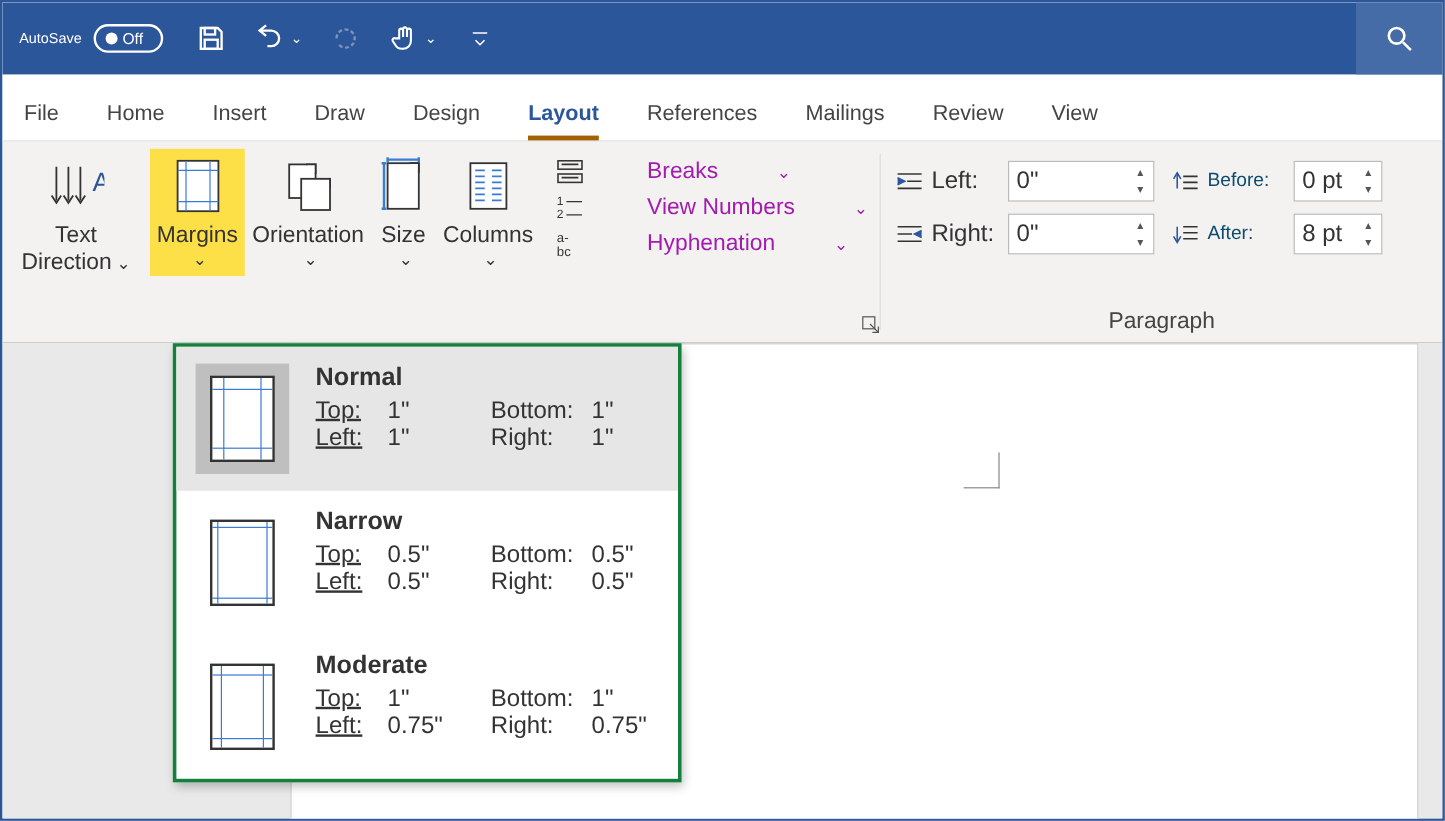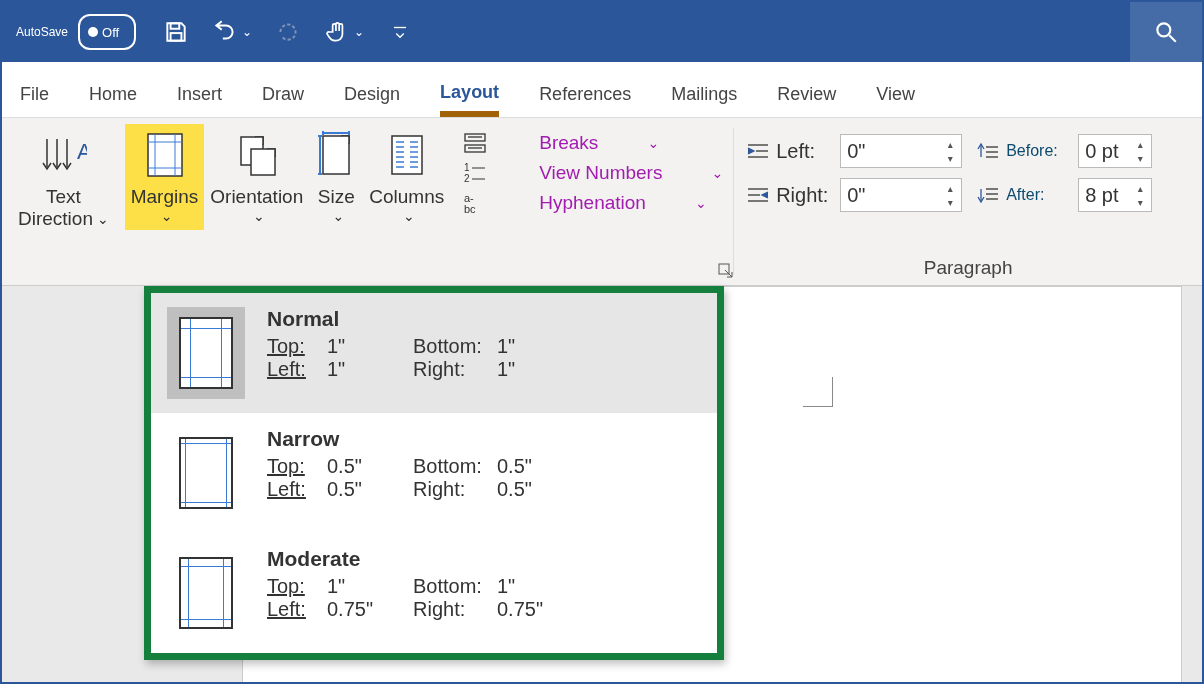--- a/index.html
+++ b/index.html
@@ -1,32 +1,32 @@
 <!DOCTYPE html>
 <html><head>
 <meta charset="utf-8">
 <style>
 * { box-sizing: border-box; margin: 0; padding: 0; font-family: "Segoe UI", Arial, sans-serif; }
 body { width: 1204px; height: 684px; background: #f0f0f0; overflow: hidden; border: 2px solid #2b579a; }
 
 
 .titlebar { height: 60px; background: #2b579a; display: flex; align-items: center; padding: 0 14px; color: #fff; position: relative; }
 .autosave-label { font-size: 12px; margin-right: 10px; }
-.autosave-toggle { width: 58px; height: 36px; border: 2px solid #fff; border-radius: 12px; display: flex; align-items: center; padding: 0 8px; margin-right: 20px; }
+.autosave-toggle { width: 58px; height: 24px; border: 2px solid #fff; border-radius: 12px; display: flex; align-items: center; padding: 0 8px; margin-right: 20px; }
 .autosave-toggle .dot { width: 10px; height: 10px; background: #fff; border-radius: 50%; margin-right: 4px; }
 .autosave-toggle .off-text { font-size: 13px; color: #fff; }
 .qat-btn { width: 40px; height: 40px; display: flex; align-items: center; justify-content: center; margin-right: 8px; position: relative; }
 .qat-icon { width: 26px; height: 26px; display: flex; align-items: center; justify-content: center; }
 .dropdown-chev { font-size: 12px; margin-left: 4px; }
 .search-box { position: absolute; right: 0; top: 0; width: 72px; height: 60px; background: #466ca8; display: flex; align-items: center; justify-content: center; }
 
 
 .tabs { height: 56px; background: #fff; display: flex; align-items: flex-end; padding: 0 18px; gap: 40px; border-bottom: 1px solid #ddd; }
 .tab { font-size: 18px; color: #444; padding-bottom: 12px; cursor: pointer; }
-.tab.active { color: #2b579a; font-weight: 600; border-bottom: 6px solid #a16207; padding-bottom: 8px; }
+.tab.active { color: #2b579a; font-weight: 600; border-bottom: 4px solid #a16207; padding-bottom: 8px; }
 
 
 .ribbon { height: 168px; background: #f3f2f1; display: flex; border-bottom: 1px solid #ccc; position: relative; }
 .ribbon-group { display: flex; flex-direction: column; padding: 6px 10px 6px 10px; position: relative; }
 .group-sep { width: 1px; background: #ddd; margin: 10px 0; }
 .big-btn { display: flex; flex-direction: column; align-items: center; justify-content: flex-start; padding: 6px 6px; cursor: pointer; font-size: 19px; color: #333; }
 .big-btn.active { background: #fde047; }
 .big-btn .icon-slot { height: 50px; display: flex; align-items: center; justify-content: center; margin-bottom: 6px; }
 .big-btn .label-row { display: flex; align-items: center; }
 .big-btn .label-row .chev { font-size: 14px; margin-left: 4px; }
@@ -48,21 +48,21 @@
 .spinbox .spinner { position: absolute; right: 2px; top: 0; height: 100%; width: 18px; display: flex; flex-direction: column; justify-content: center; color: #555; font-size: 10px;}
 .spinbox .spinner div { height: 14px; display: flex; align-items: center; justify-content: center; cursor: pointer;}
 .spinbox2 { width: 74px; }
 
 
 .doc-area { position: relative; height: 400px; background: #e9e9e9; }
 .page { position: absolute; left: 240px; top: 0; width: 940px; height: 400px; background: #fff; border: 1px solid #ccc; }
 .page .corner { position: absolute; top: 90px; left: 560px; width: 30px; height: 30px; border-right: 1px solid #888; border-bottom: 1px solid #888; }
 
 
-.margins-menu { position: absolute; top: 0px; left: 142px; width: 580px; background: #fff; border: 7px solid #15803d; box-shadow: 2px 4px 8px rgba(0,0,0,0.25); z-index: 100; }
+.margins-menu { position: absolute; top: 0px; left: 142px; width: 424px; background: #fff; border: 3px solid #15803d; box-shadow: 2px 4px 8px rgba(0,0,0,0.25); z-index: 100; }
 .margin-item { display: flex; padding: 14px 16px; cursor: pointer; }
 .margin-item.selected { background: #e6e6e6; }
 .margin-thumb { width: 78px; height: 92px; background: #bfbfbf; display: flex; align-items: center; justify-content: center; margin-right: 22px; flex-shrink: 0;}
 .margin-thumb-plain { width: 78px; height: 92px; display: flex; align-items: center; justify-content: center; margin-right: 22px; flex-shrink: 0;}
 .margin-preview { width: 54px; height: 72px; background: #fff; border: 2px solid #333; position: relative; }
 .margin-preview .hline { position: absolute; left: 0; right: 0; height: 1px; background: #3a7bd5; }
 .margin-preview .vline { position: absolute; top: 0; bottom: 0; width: 1px; background: #3a7bd5; }
 .margin-info { flex: 1; font-size: 20px; color: #333; }
 .margin-info .name { font-weight: 700; font-size: 21px; color: #333; margin-bottom: 4px; }
 .margin-info .measure-row { display: flex; }

